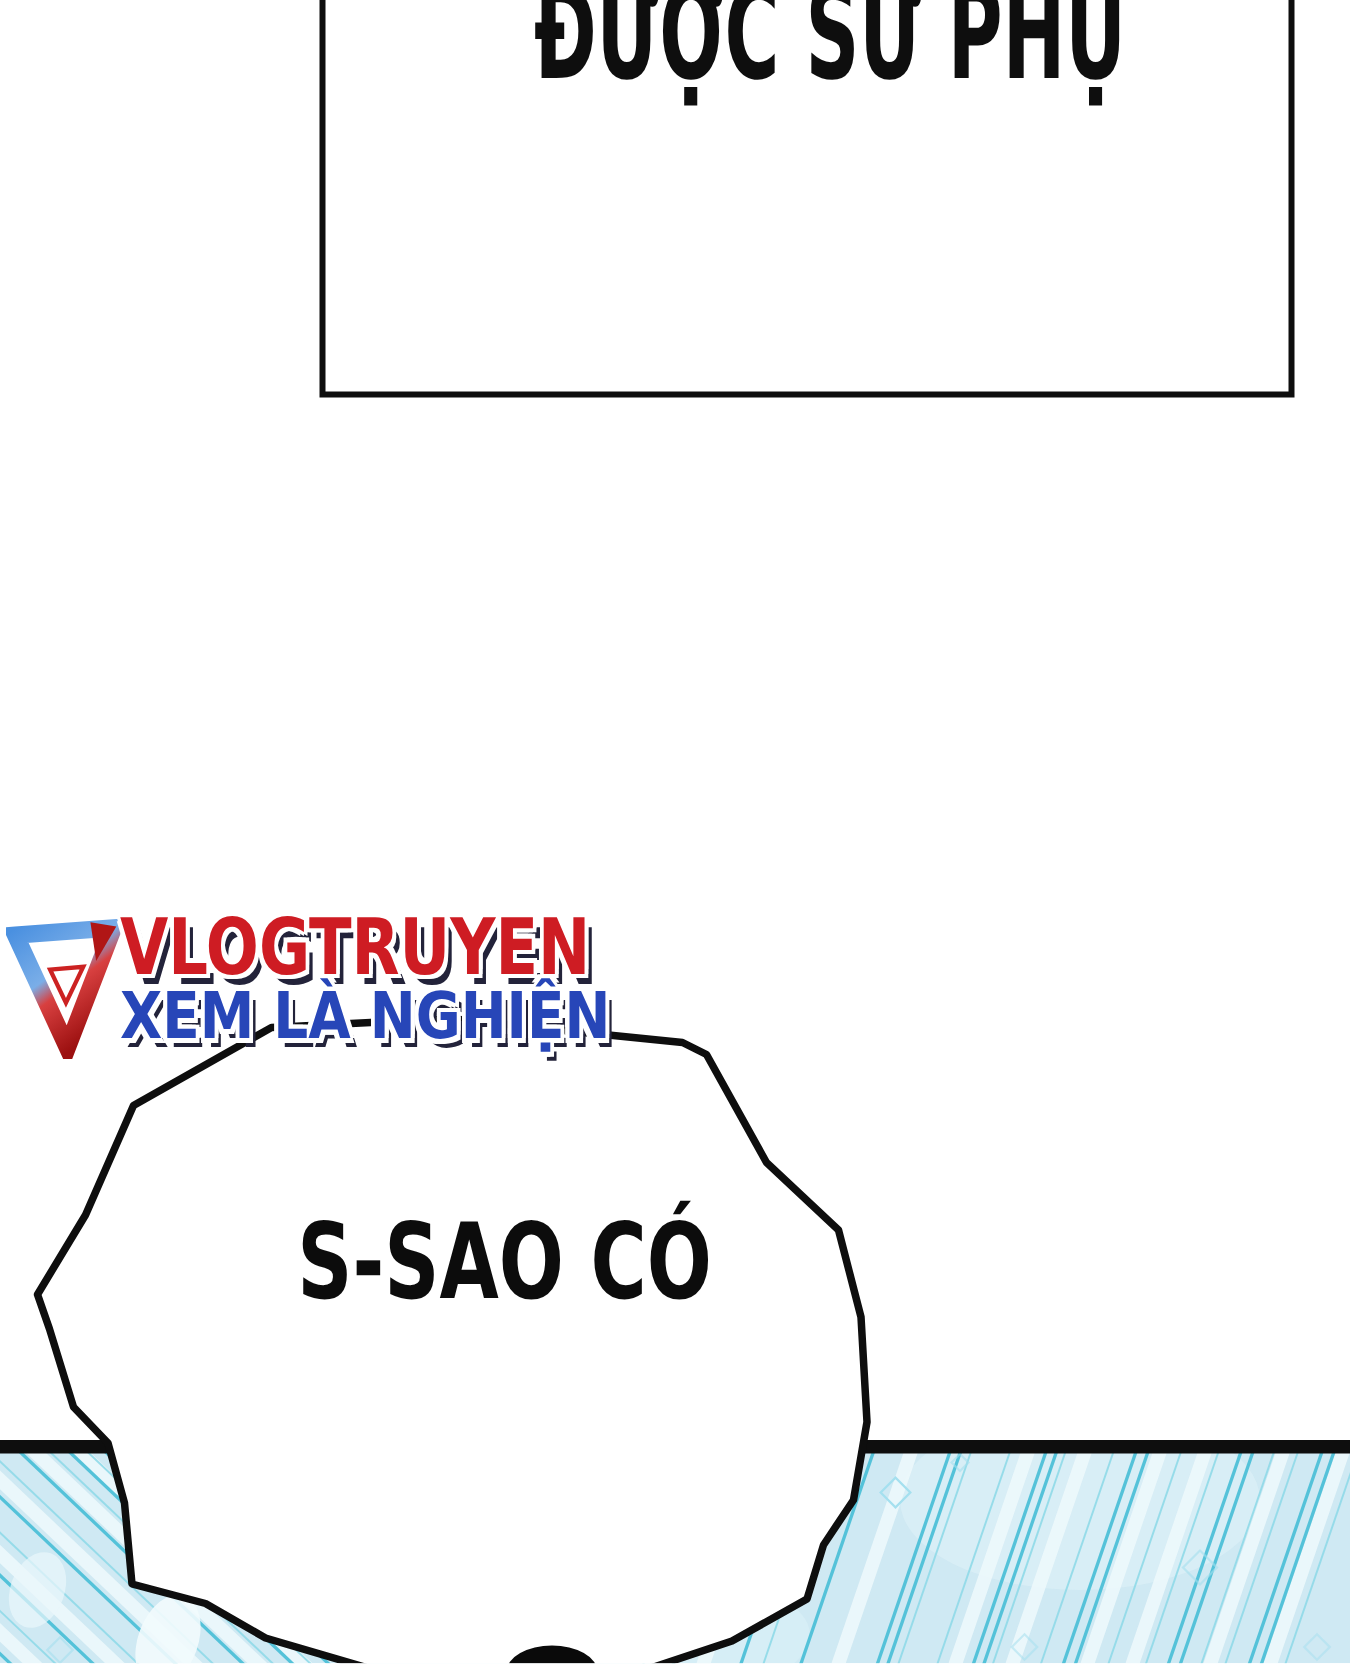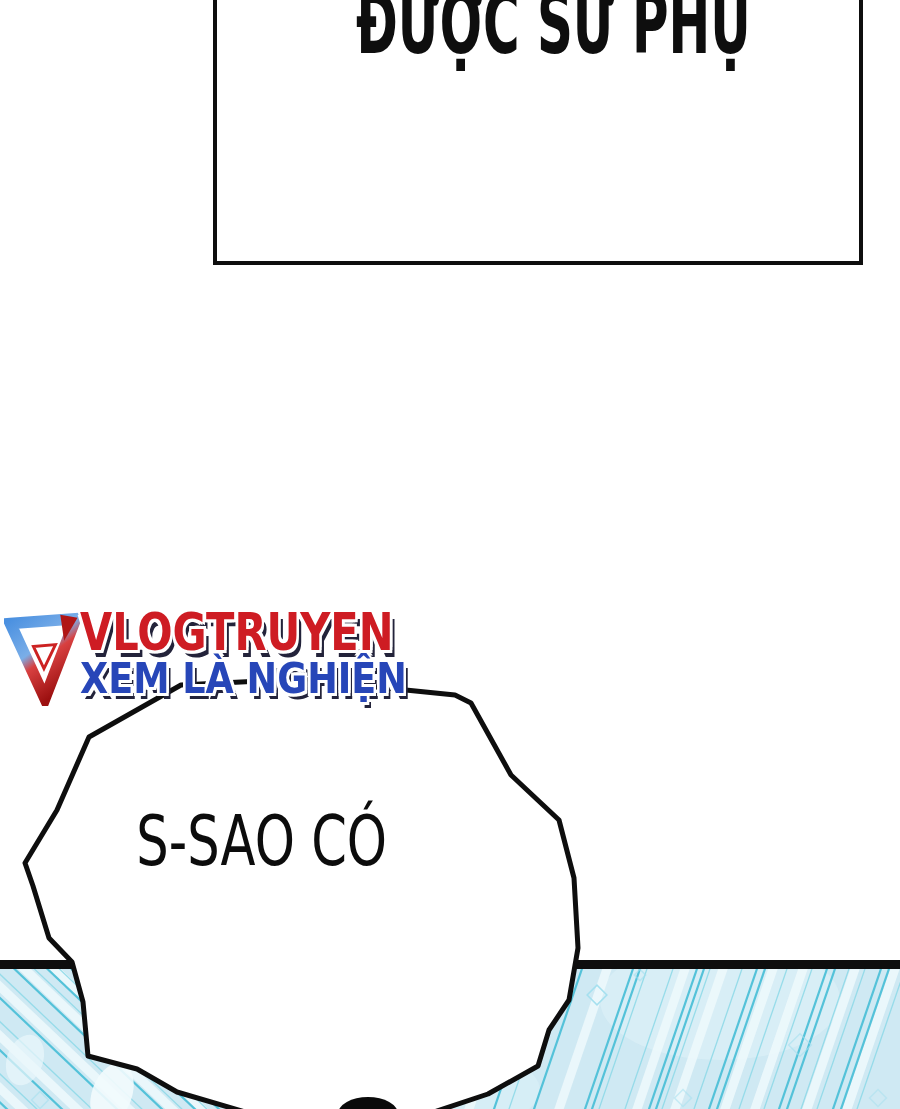--- a/index.html
+++ b/index.html
@@ -26,23 +26,23 @@
   .lline{stroke:#8fd9e8; stroke-width:1.3; opacity:.9; fill:none;}
   .wband{stroke:#eef9fc; stroke-width:9; opacity:.85; fill:none;}
   .sparkle{stroke:#a5e0ef; stroke-width:1.5; fill:none;}
   
   .divider{position:absolute; left:0; top:960px; width:900px; height:9px; background:var(--ink); z-index:4;}
   
   .bubble-svg{position:absolute; left:0; top:0; width:900px; height:1109px; z-index:5; pointer-events:none;}
   .bubble-path{fill:#ffffff; stroke:var(--ink); stroke-width:5; stroke-linejoin:round;}
   .head-blob{fill:#0a0a0a;}
   .bubble-text{
-    position:absolute; left:90px; top:801px; width:420px; z-index:6;
-    font-size:70px; line-height:80px; font-weight:400; color:#0c0c0c;
-    text-align:left; white-space:nowrap;
+    position:absolute; left:106px; top:801px; width:420px; z-index:6;
+    font-size:70px; line-height:80px; font-weight:700; color:#0c0c0c;
+    text-align:right; white-space:nowrap;
   }
   .bubble-text .squeeze{display:inline-block; transform:scaleX(.73); transform-origin:center;}
   
   .watermark{position:absolute; left:0; top:590px; width:420px; height:110px; z-index:7;margin-top:14px;}
   .wm-logo{position:absolute; left:4px; top:6px; width:78px; height:96px;}
   .wm-name{
     position:absolute; left:80px; top:2px;
     font-size:52px; line-height:52px; font-weight:800; color:var(--logo-red);
     white-space:nowrap; transform:scaleX(.8); transform-origin:left;
     text-shadow:

